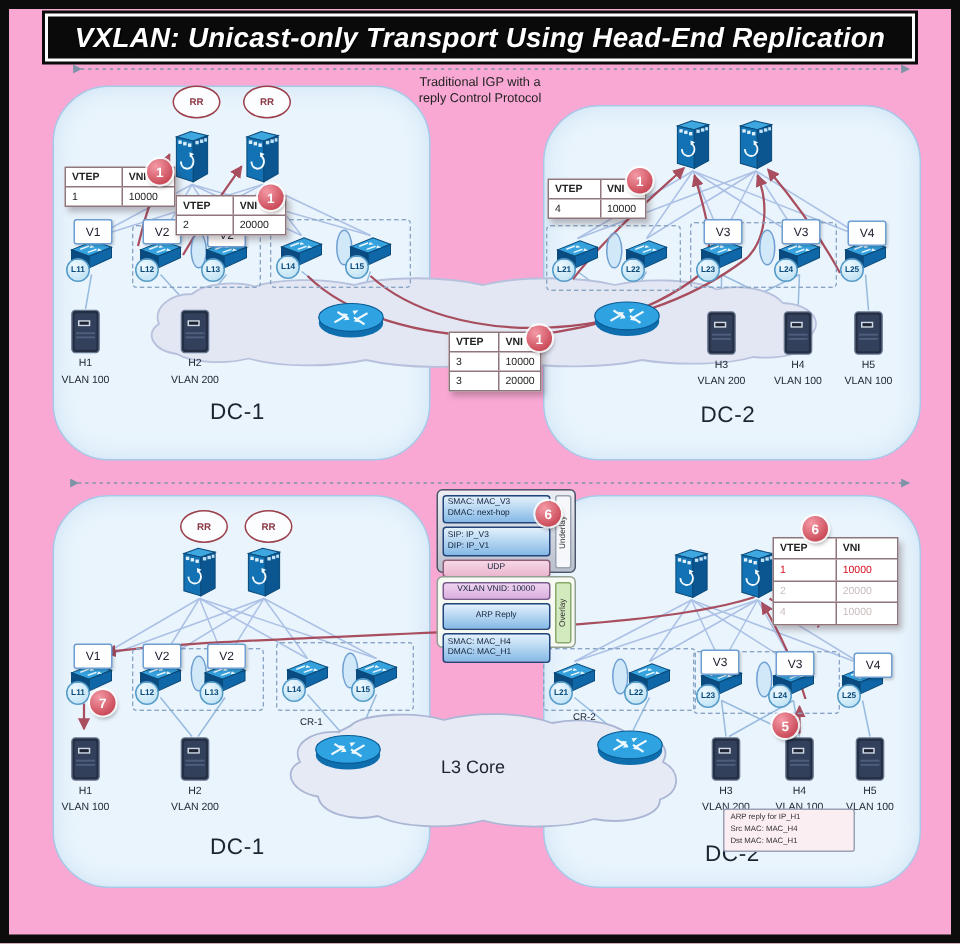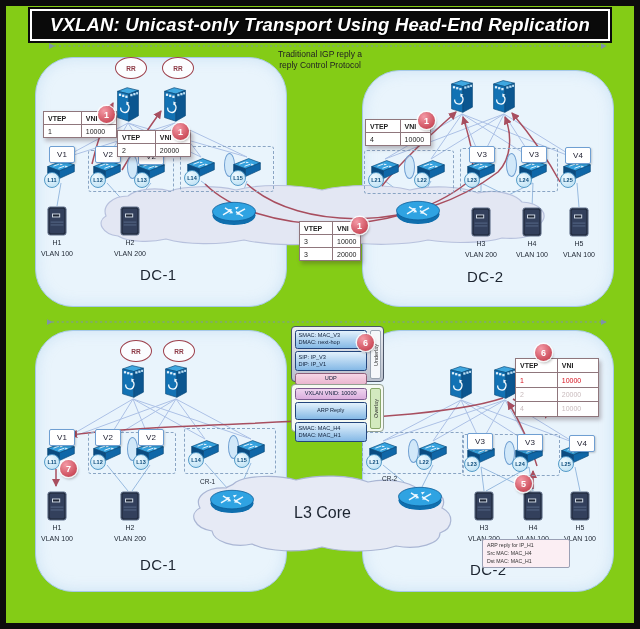--- a/index.html
+++ b/index.html
@@ -1,33 +1,33 @@
 <!DOCTYPE html>
 <html><head>
 <meta charset="utf-8">
 <style>
   html,body{margin:0;padding:0;background:#d8d8d8;}
-  .stage{position:relative;width:640px;height:629px;background:#84cc16;overflow:hidden;
+  .stage{position:relative;width:640px;height:629px;background:#f9a8d4;overflow:hidden;
          font-family:"Liberation Sans",sans-serif;color:#1c2430;}
   .frame{position:absolute;inset:0;border:6px solid #0c0c0c;z-index:60;pointer-events:none;}
   .titlebar{position:absolute;left:32px;right:32px;top:11px;height:28px;background:#0a0a0a;
             display:flex;align-items:center;justify-content:center;z-index:55;
             box-shadow:0 0 0 2px #fff,0 0 0 4px #0a0a0a;}
   .titlebar span{color:#fff;font-style:italic;font-weight:bold;font-size:18.5px;letter-spacing:.2px;
             text-shadow:1px 1px 1px #000;}
   .footerbar{position:absolute;left:10px;right:10px;bottom:6px;height:24px;background:#0a0a0a;
             display:flex;align-items:center;justify-content:center;z-index:55;
             box-shadow:0 -2px 0 #ededed,0 2px 0 #ededed;}
   .footerbar span{color:#fff;font-style:italic;font-weight:bold;font-size:15.5px;}
   .panel{position:absolute;background:#e9f4fc;border:1.6px solid #a6c9e8;border-radius:38px;
          box-shadow:inset 0 0 14px rgba(150,195,232,.35);z-index:1;}
   svg.wires{position:absolute;left:0;top:0;width:640px;height:629px;z-index:2;}
   .note{position:absolute;z-index:3;font-size:8.5px;line-height:1.35;text-align:center;color:#222;}
   .dclabel{position:absolute;z-index:3;font-size:15px;color:#1c2430;letter-spacing:.4px;}
-  .corelbl{position:absolute;z-index:4;font-size:16px;color:#1c2430;}
+  .corelbl{position:absolute;z-index:4;font-size:12px;color:#1c2430;}
   .crlbl{position:absolute;z-index:4;font-size:6.5px;color:#1c2430;}
   .rr{position:absolute;z-index:3;width:30px;height:20px;border:1.6px solid #9c3f4b;border-radius:50%;
       background:#fbfdff;display:flex;align-items:center;justify-content:center;
       font-size:6.5px;font-weight:bold;color:#8d3a46;}
   .ic{position:absolute;z-index:3;}
   .ic svg{display:block;width:100%;height:100%;}
   .vbox{position:absolute;z-index:4;width:24px;height:15px;background:#fff;border:1.2px solid #6f9fd2;
         border-radius:2px;display:flex;align-items:center;justify-content:center;
         font-size:8px;font-weight:normal;color:#223;box-shadow:1px 1px 2px rgba(0,0,0,.18);}
   .lcirc{position:absolute;z-index:5;width:14px;height:14px;border-radius:50%;
@@ -175,21 +175,21 @@
         <path d="M513,399 C527,408 543,415 551,413" marker-end="url(#ra)"></path>
         <path d="M56,469 L56,486" marker-end="url(#ra)"></path>
       </g>
     <g stroke="#7e93a8" stroke-width="1" stroke-dasharray="2.2,2.6">
       <line x1="54" y1="46" x2="606" y2="46" marker-start="url(#da)" marker-end="url(#da)" transform="rotate(0)"></line>
       <line x1="52" y1="322" x2="606" y2="322" marker-start="url(#da)" marker-end="url(#da)"></line>
     </g>
   </svg>
 
   <div class="note" style="left:258px;top:49px;width:124px">
-    <div>Traditional IGP reply a</div>
+    <div>Traditional IGP with a</div>
     <div>reply Control Protocol</div>
   </div>
 
   <div class="rr" style="left:115px;top:57px">
       <span>RR</span>
     </div>
   <div class="rr" style="left:162px;top:57px">
       <span>RR</span>
     </div>
   <span class="ic" style="left:115px;top:85px;width:26px;height:38px">

